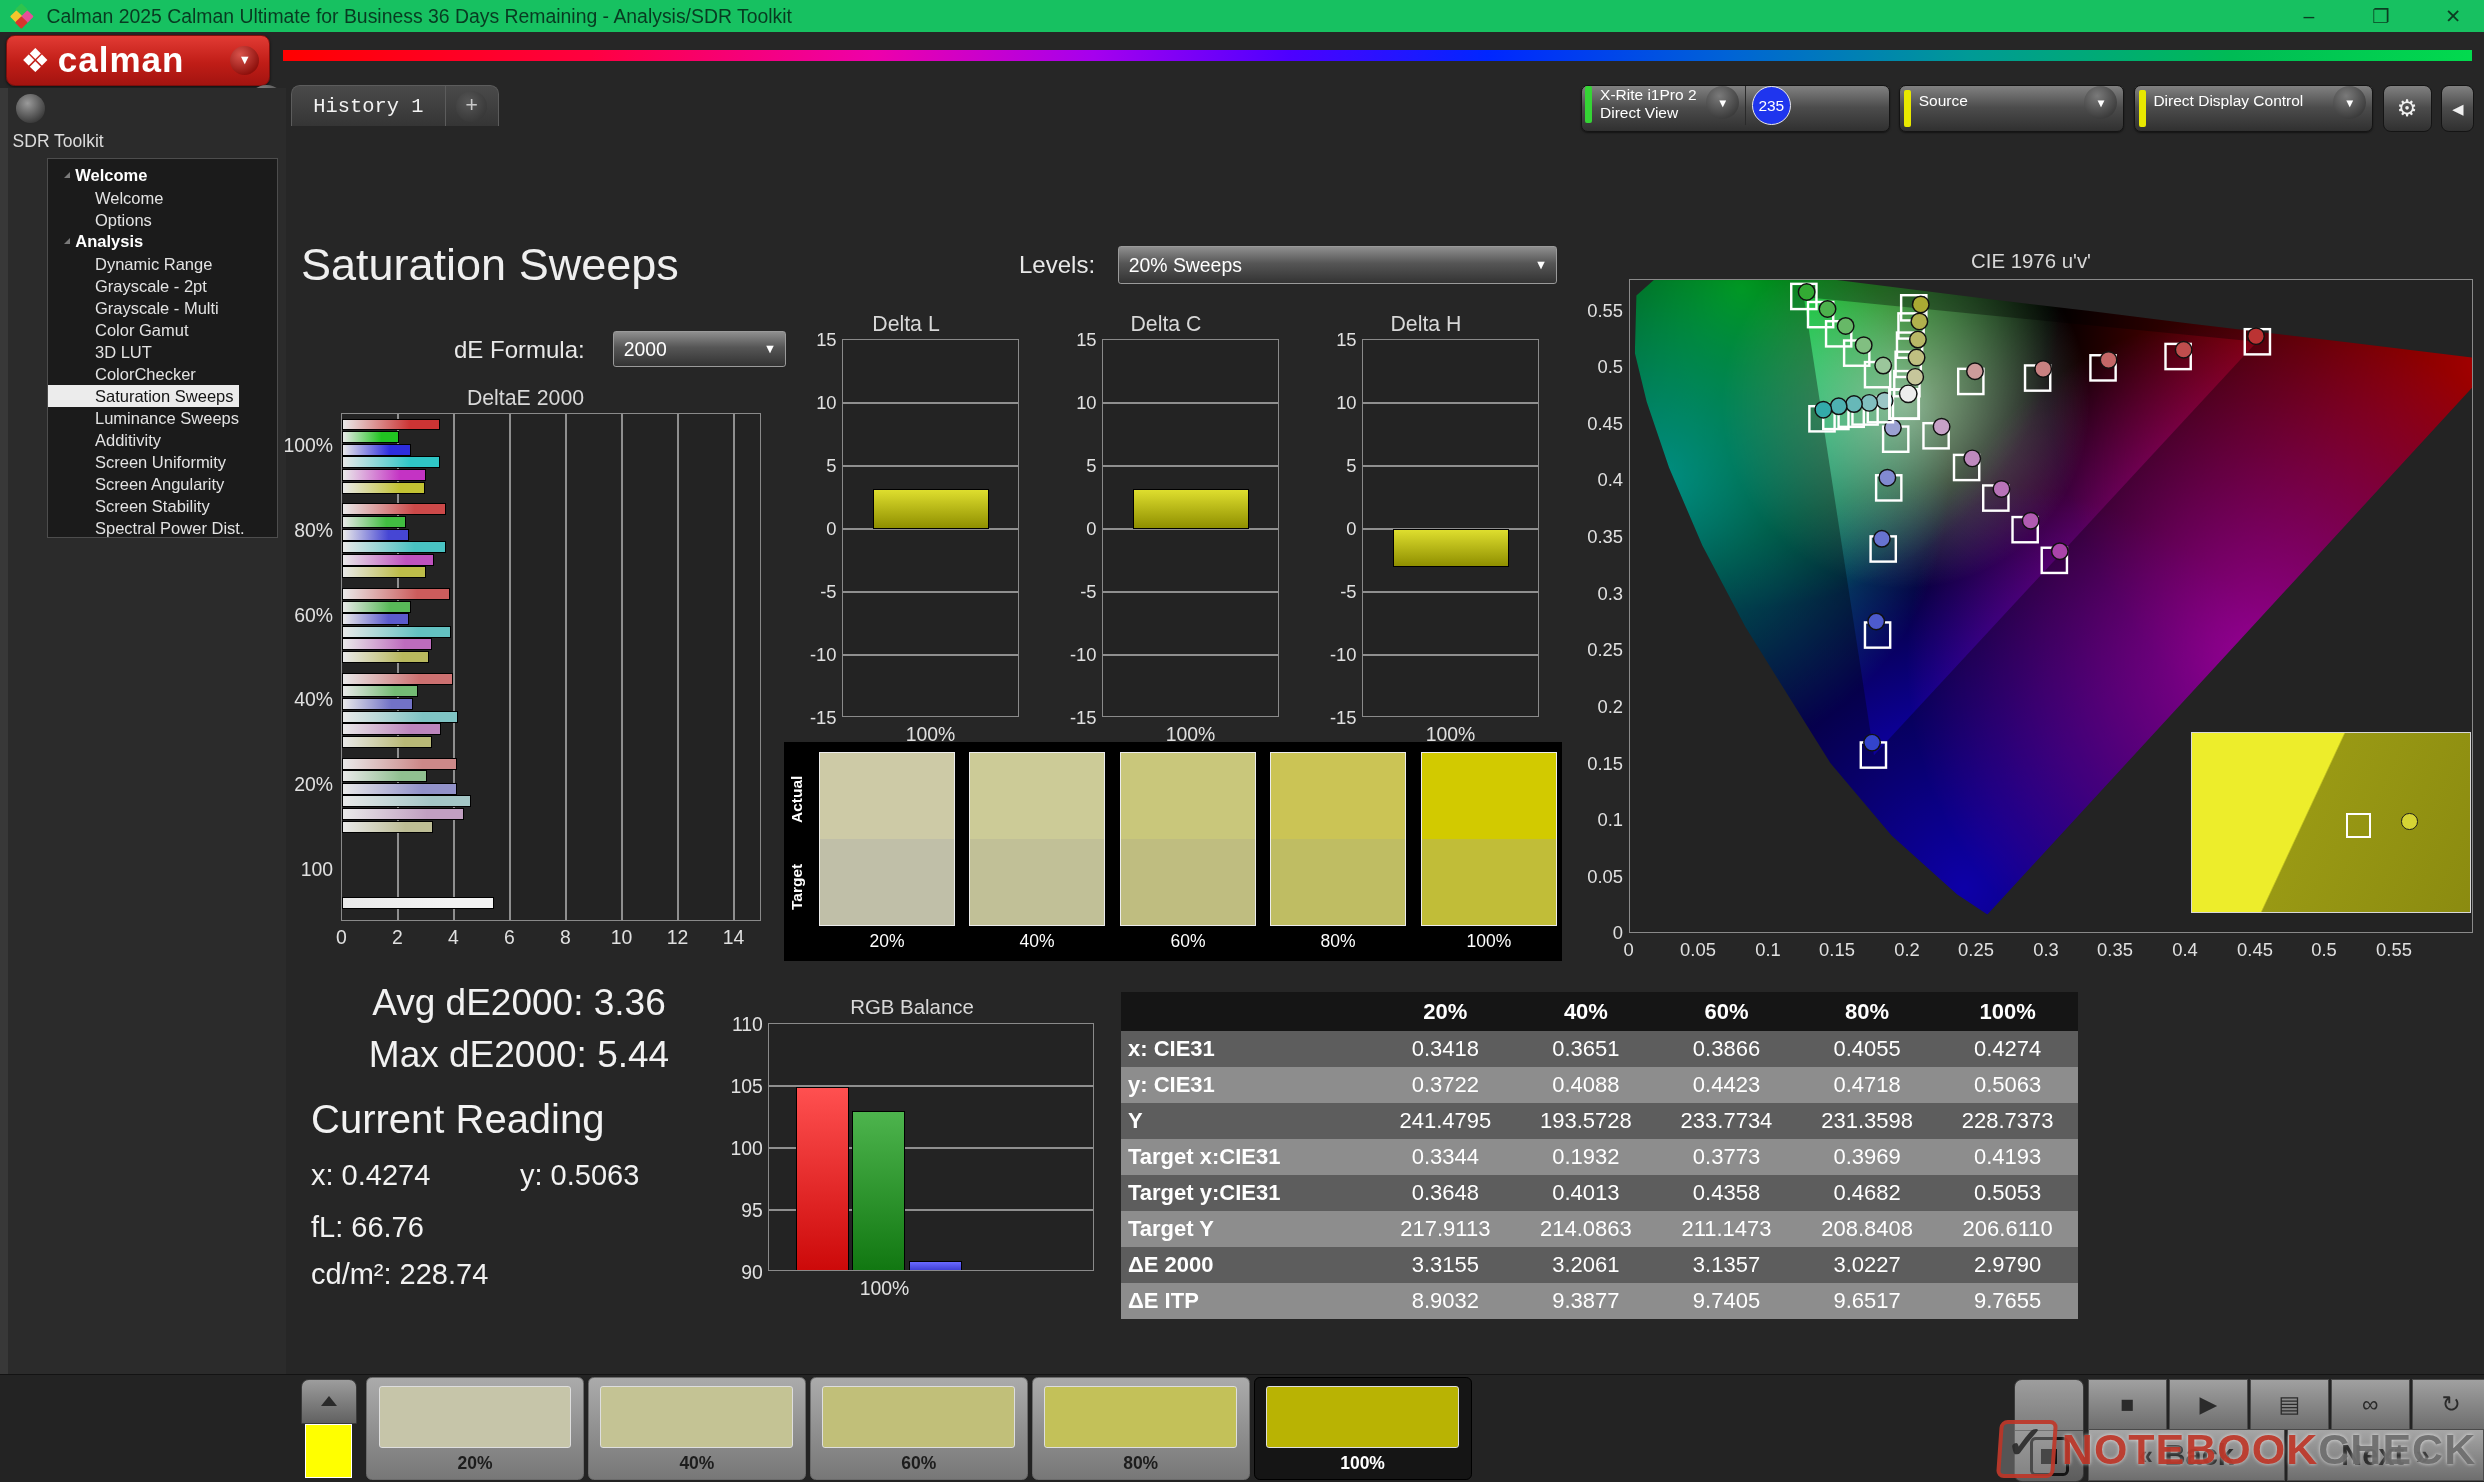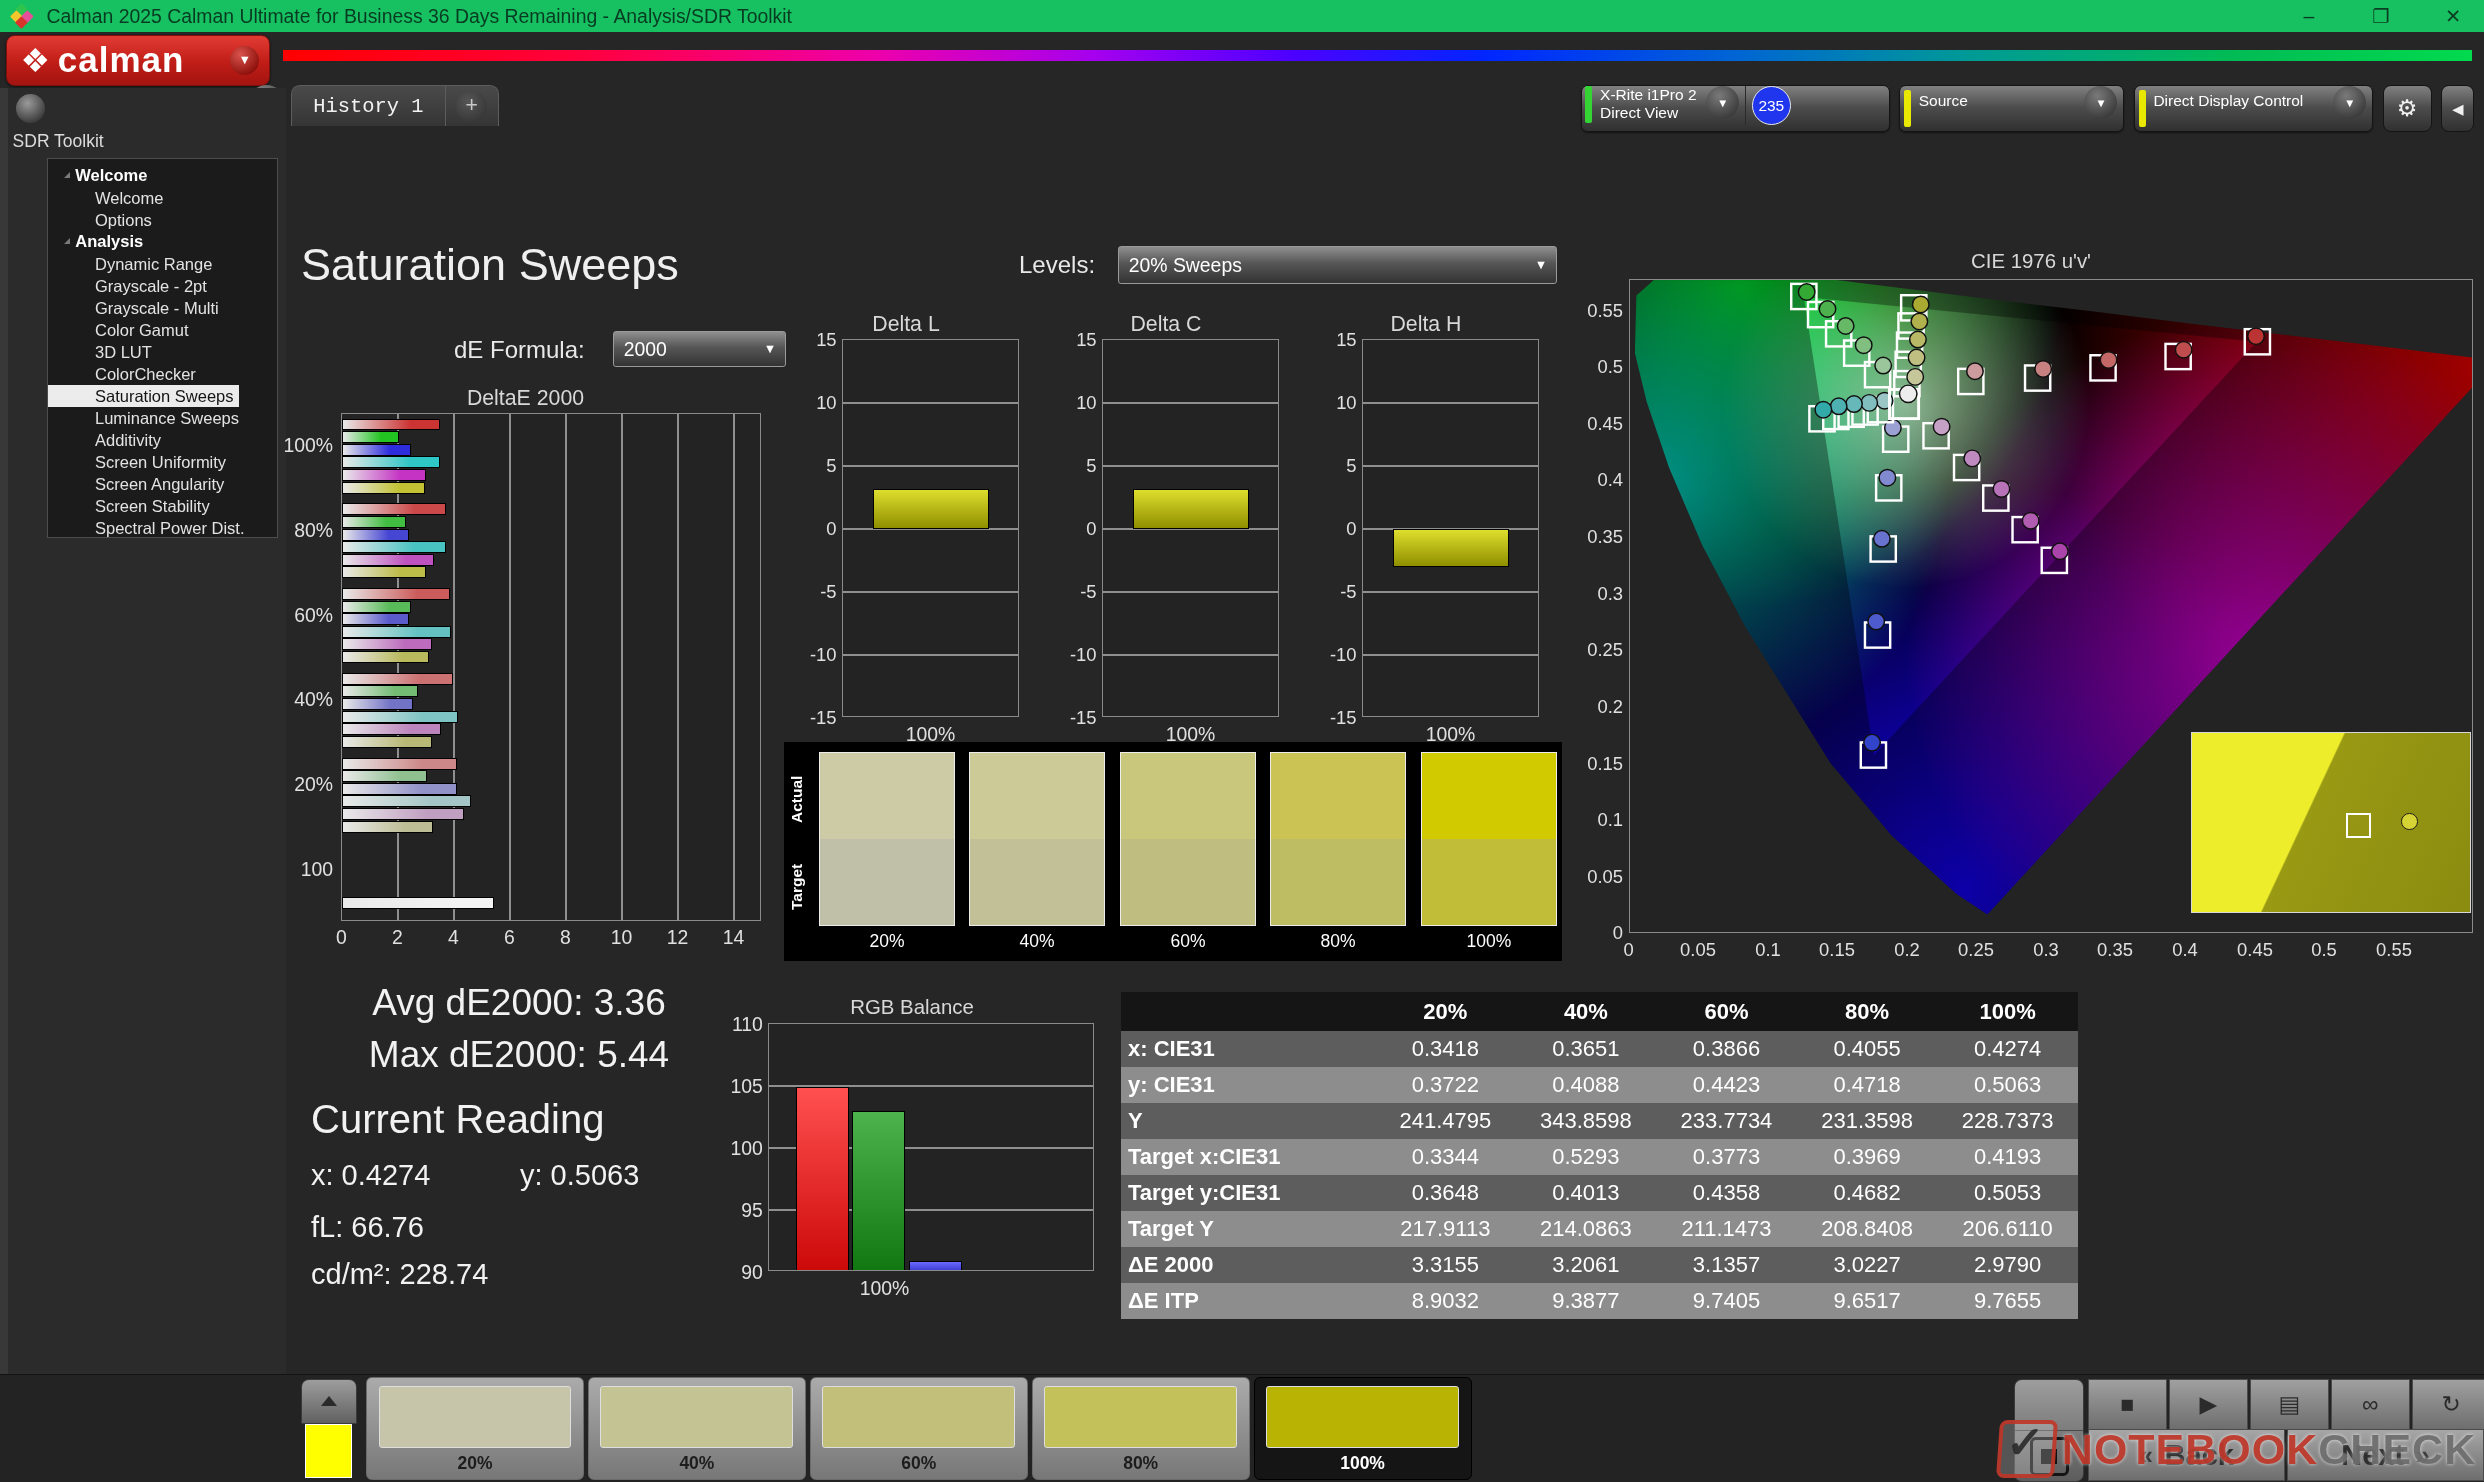--- a/index.html
+++ b/index.html
@@ -630,29 +630,29 @@
           <td class="lab">y: CIE31</td>
           <td>0.3722</td>
           <td>0.4088</td>
           <td>0.4423</td>
           <td>0.4718</td>
           <td>0.5063</td>
         </tr>
         <tr class="odd">
           <td class="lab">Y</td>
           <td>241.4795</td>
-          <td>343.8598</td>
+          <td>193.5728</td>
           <td>233.7734</td>
           <td>231.3598</td>
           <td>228.7373</td>
         </tr>
         <tr class="even">
           <td class="lab">Target x:CIE31</td>
           <td>0.3344</td>
-          <td>0.5293</td>
+          <td>0.1932</td>
           <td>0.3773</td>
           <td>0.3969</td>
           <td>0.4193</td>
         </tr>
         <tr class="odd">
           <td class="lab">Target y:CIE31</td>
           <td>0.3648</td>
           <td>0.4013</td>
           <td>0.4358</td>
           <td>0.4682</td>

